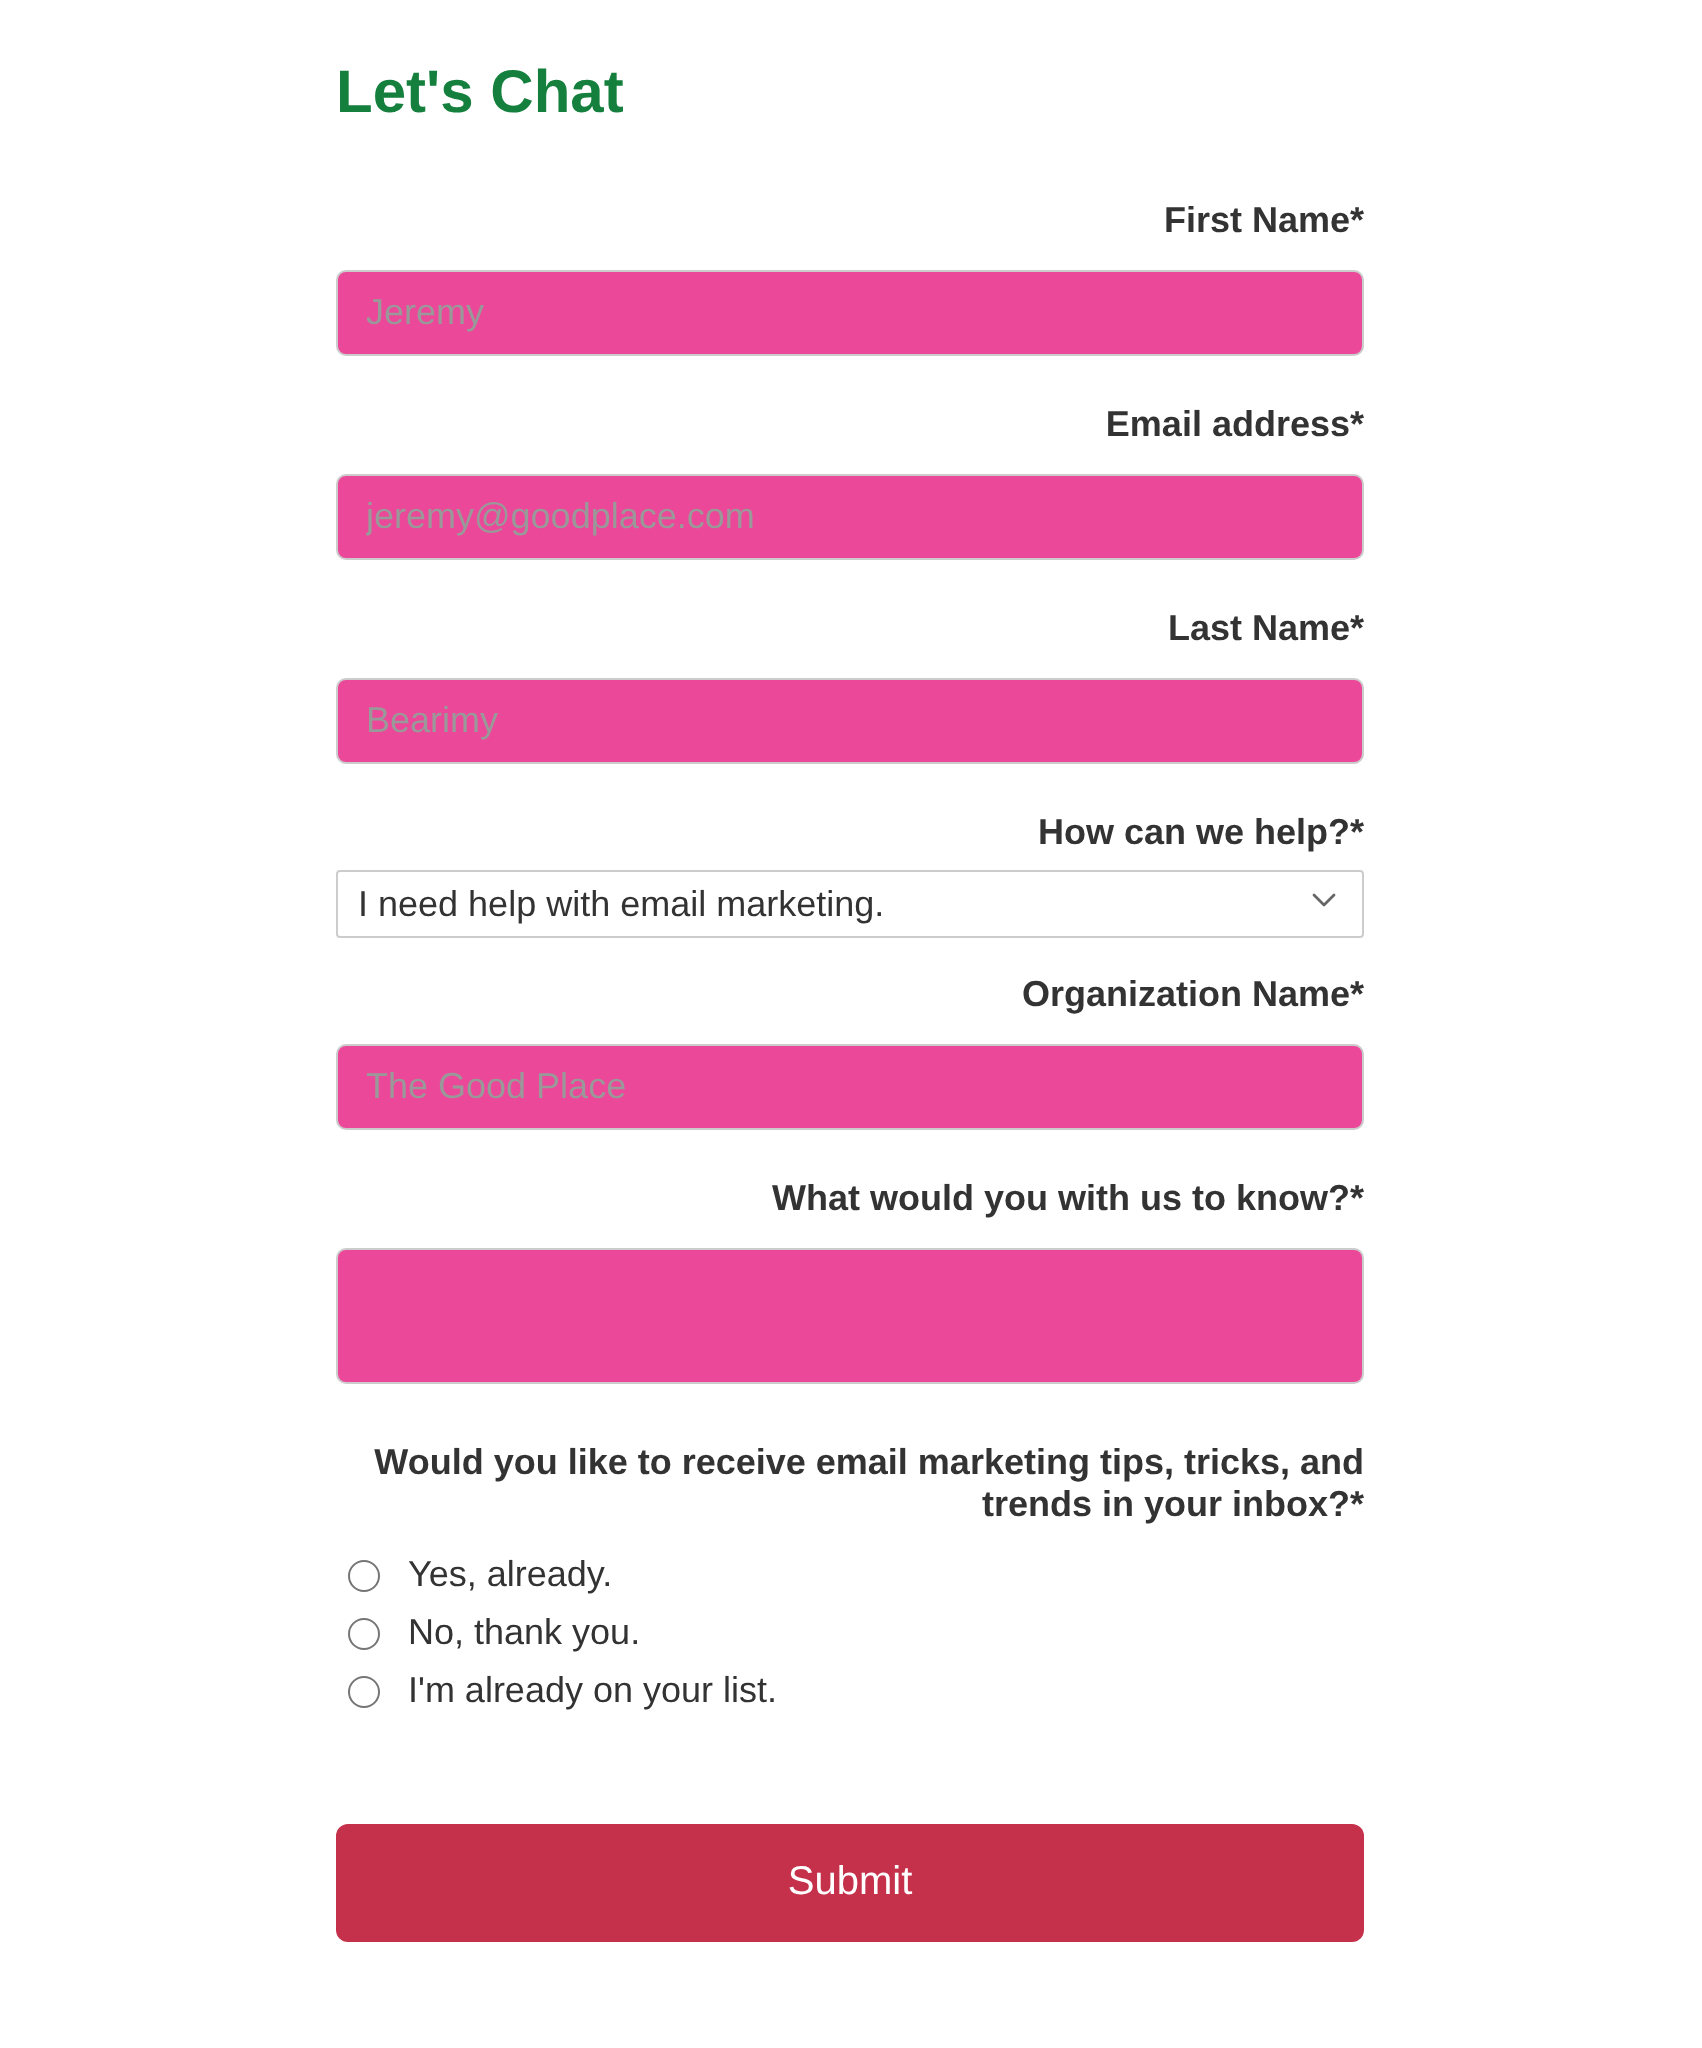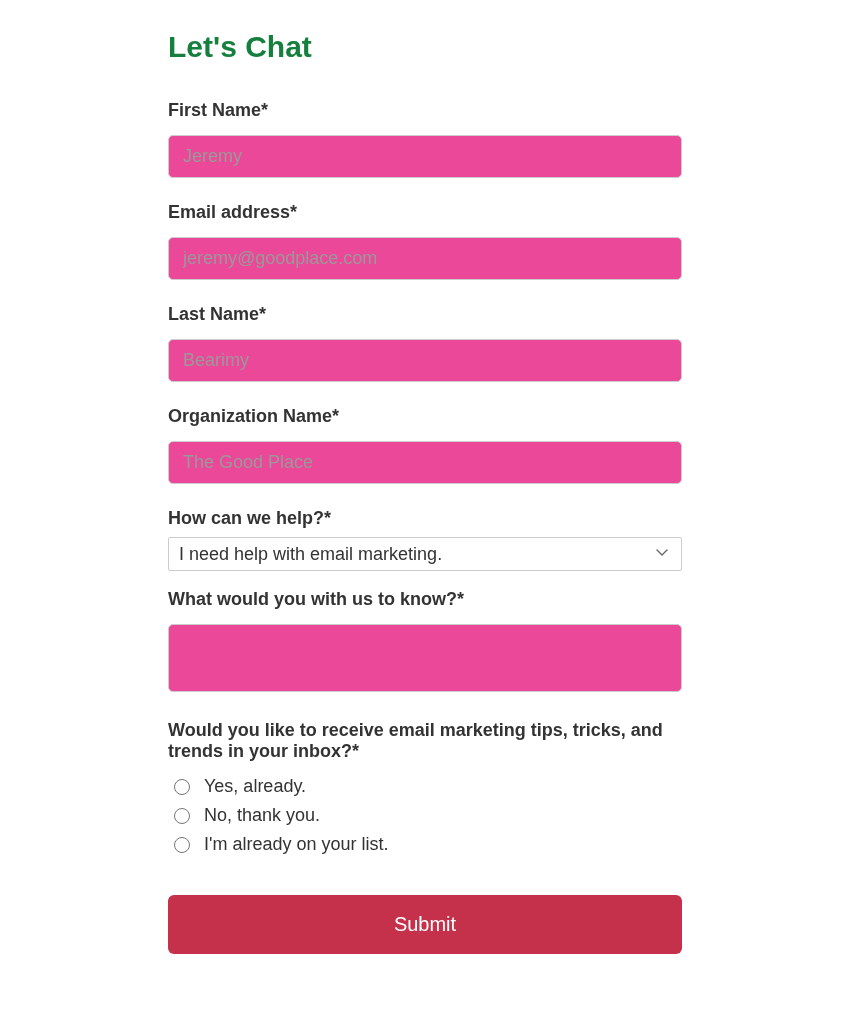--- a/index.html
+++ b/index.html
@@ -26,20 +26,21 @@
     }
     .form-group {
       margin-bottom: 24px;
     }
     .form-label {
       display: block;
       font-size: 18px;
       font-weight: 700;
       color: #333333;
       margin-bottom: 14px;
+      text-align: right;
     }
     .form-input, .form-textarea {
       width: 100%;
       font-size: 18px;
       color: #333333;
       background: #ec4899;
       border: 1px solid #cccccc;
       border-radius: 5px;
       padding: 10px 14px;
       font-family: inherit;
@@ -94,21 +95,21 @@
     .submit-button {
       width: 100%;
       background: #c5314b;
       color: #ffffff;
       font-size: 20px;
       font-weight: 400;
       border: none;
       border-radius: 6px;
       padding: 18px 0;
       cursor: pointer;
-      margin-top: 16px;
+      margin-top: 32px;
       font-family: inherit;
       text-align: center;
     }
     .select-group .form-label {
       margin-bottom: 8px;
     }
     .select-group {
       margin-bottom: 18px;
     }
   </style>
@@ -126,37 +127,37 @@
   <div class="form-group">
     <label class="form-label">Email address*</label>
     <input type="email" class="form-input" placeholder="jeremy@goodplace.com" style="">
   </div>
 
   <div class="form-group">
     <label class="form-label">Last Name*</label>
     <input type="text" class="form-input" placeholder="Bearimy" style="">
   </div>
 
-  <div class="form-group">
-    <label class="form-label">Organization Name*</label>
-    <input type="text" class="form-input" placeholder="The Good Place" style="">
-  </div>
-
   <div class="form-group select-group">
     <label class="form-label">How can we help?*</label>
     <div class="select-wrapper">
       <select class="form-select">
         <option>I need help with email marketing.</option>
       </select>
       <span class="select-chevron">
         <svg width="16" height="16" viewBox="0 0 16 16" fill="none">
           <path d="M3 6 L8 11 L13 6" stroke="#666666" stroke-width="1.4" fill="none" stroke-linecap="round" stroke-linejoin="round"></path>
         </svg>
       </span>
     </div>
+  </div>
+
+  <div class="form-group">
+    <label class="form-label">Organization Name*</label>
+    <input type="text" class="form-input" placeholder="The Good Place" style="">
   </div>
 
   <div class="form-group">
     <label class="form-label">What would you with us to know?*</label>
     <textarea class="form-textarea" style=""></textarea>
   </div>
 
   <div class="form-group">
     <label class="form-label">Would you like to receive email marketing tips, tricks, and trends in your inbox?*</label>
     <div class="radio-group">

